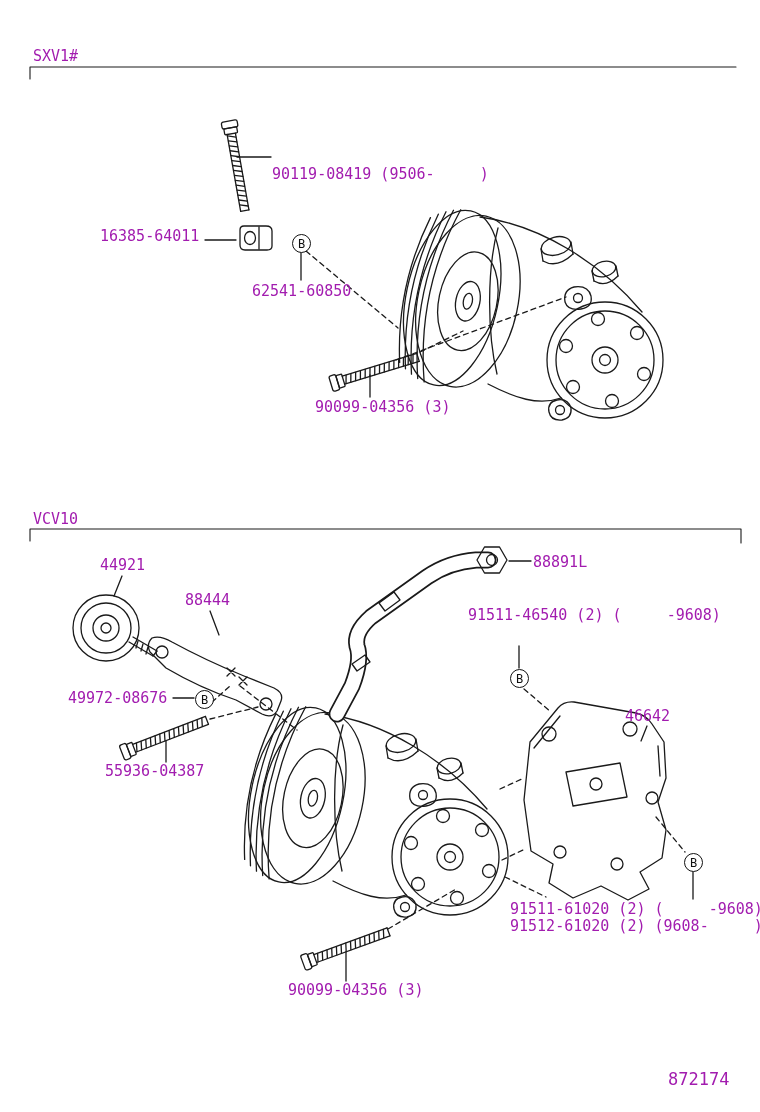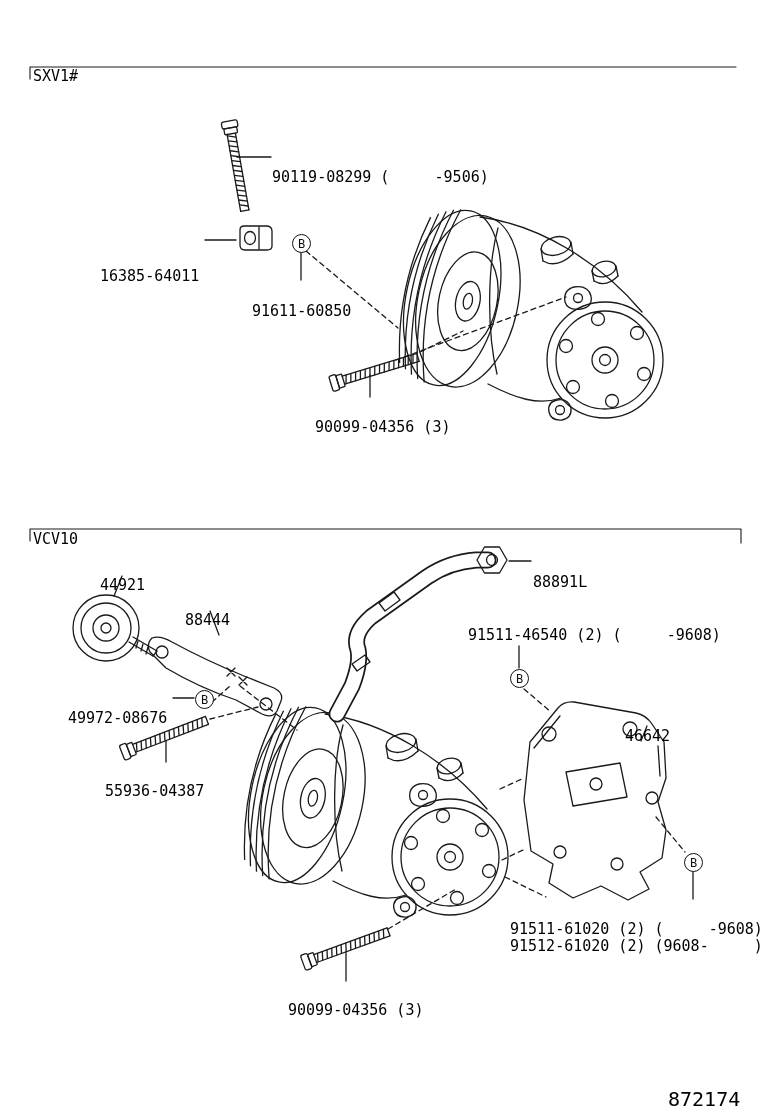--- a/index.html
+++ b/index.html
@@ -3,28 +3,28 @@
 <meta charset="utf-8">
 <style>
   * { margin:0; padding:0; box-sizing:border-box; }
   html,body { background:#ffffff; }
   .canvas {
     position:relative; width:760px; height:1112px; background:#fff;
     font-family:"DejaVu Sans Mono","Liberation Mono",monospace; color:#111;
     overflow:hidden;
   }
   .label {
-    position:absolute; font-size:15px; line-height:16px; white-space:pre; color:#000000;margin-top:20px;
+    position:absolute; font-size:15px; line-height:16px; white-space:pre; color:#a21caf;
   }
   .callout-b {
     position:absolute; width:19px; height:19px; border:1.6px solid #111;
     border-radius:50%; font-size:12px; line-height:16px;
     display:flex; align-items:center; justify-content:center; background:#fff;
   }
-  .figure-code { font-size:20px; }
+  .figure-code { font-size:17px; }
   svg.art { position:absolute; left:0; top:0; }
   .art path, .art ellipse, .art circle, .art line, .art rect, .art polygon, .art polyline {
     fill:none; stroke:#1a1a1a; stroke-width:1.3; stroke-linecap:round; stroke-linejoin:round;
   }
   .art .dash { stroke-dasharray:5 4; stroke-width:1.1; }
   .art .thin { stroke-width:1.1; }
   .art .band-outer { stroke-width:17; }
   .art .band-inner { stroke:#ffffff; stroke-width:13.5; }
 </style>
 </head>
@@ -200,24 +200,24 @@
       <path d="M524,689 L551,712"></path>
       <path d="M500,789 L524,778"></path>
       <path d="M502,860 L525,849"></path>
       <path d="M656,817 L685,852"></path>
       <path d="M505,877 L546,897"></path>
       <path d="M388,929 L456,889"></path>
     </g>
   </svg>
 
   <div class="label" style="left:33px;top:48px">SXV1#</div>
-  <div class="label" style="left:272px;top:149px">90119-08299 (     -9506)</div>
-  <div class="label" style="left:100px;top:248px">16385-64011</div>
+  <div class="label" style="left:272px;top:166px">90119-08419 (9506-     )</div>
+  <div class="label" style="left:100px;top:228px">16385-64011</div>
   <div class="callout-b" style="left:292px;top:234px">B</div>
-  <div class="label" style="left:252px;top:283px">91611-60850</div>
+  <div class="label" style="left:252px;top:283px">62541-60850</div>
   <div class="label" style="left:315px;top:399px">90099-04356 (3)</div>
 
   <div class="label" style="left:33px;top:511px">VCV10</div>
   <div class="label" style="left:100px;top:557px">44921</div>
   <div class="label" style="left:185px;top:592px">88444</div>
   <div class="label" style="left:533px;top:554px">88891L</div>
   <div class="label" style="left:468px;top:607px">91511-46540 (2) (     -9608)</div>
   <div class="callout-b" style="left:510px;top:669px">B</div>
   <div class="label" style="left:68px;top:690px">49972-08676</div>
   <div class="callout-b" style="left:195px;top:690px">B</div>

